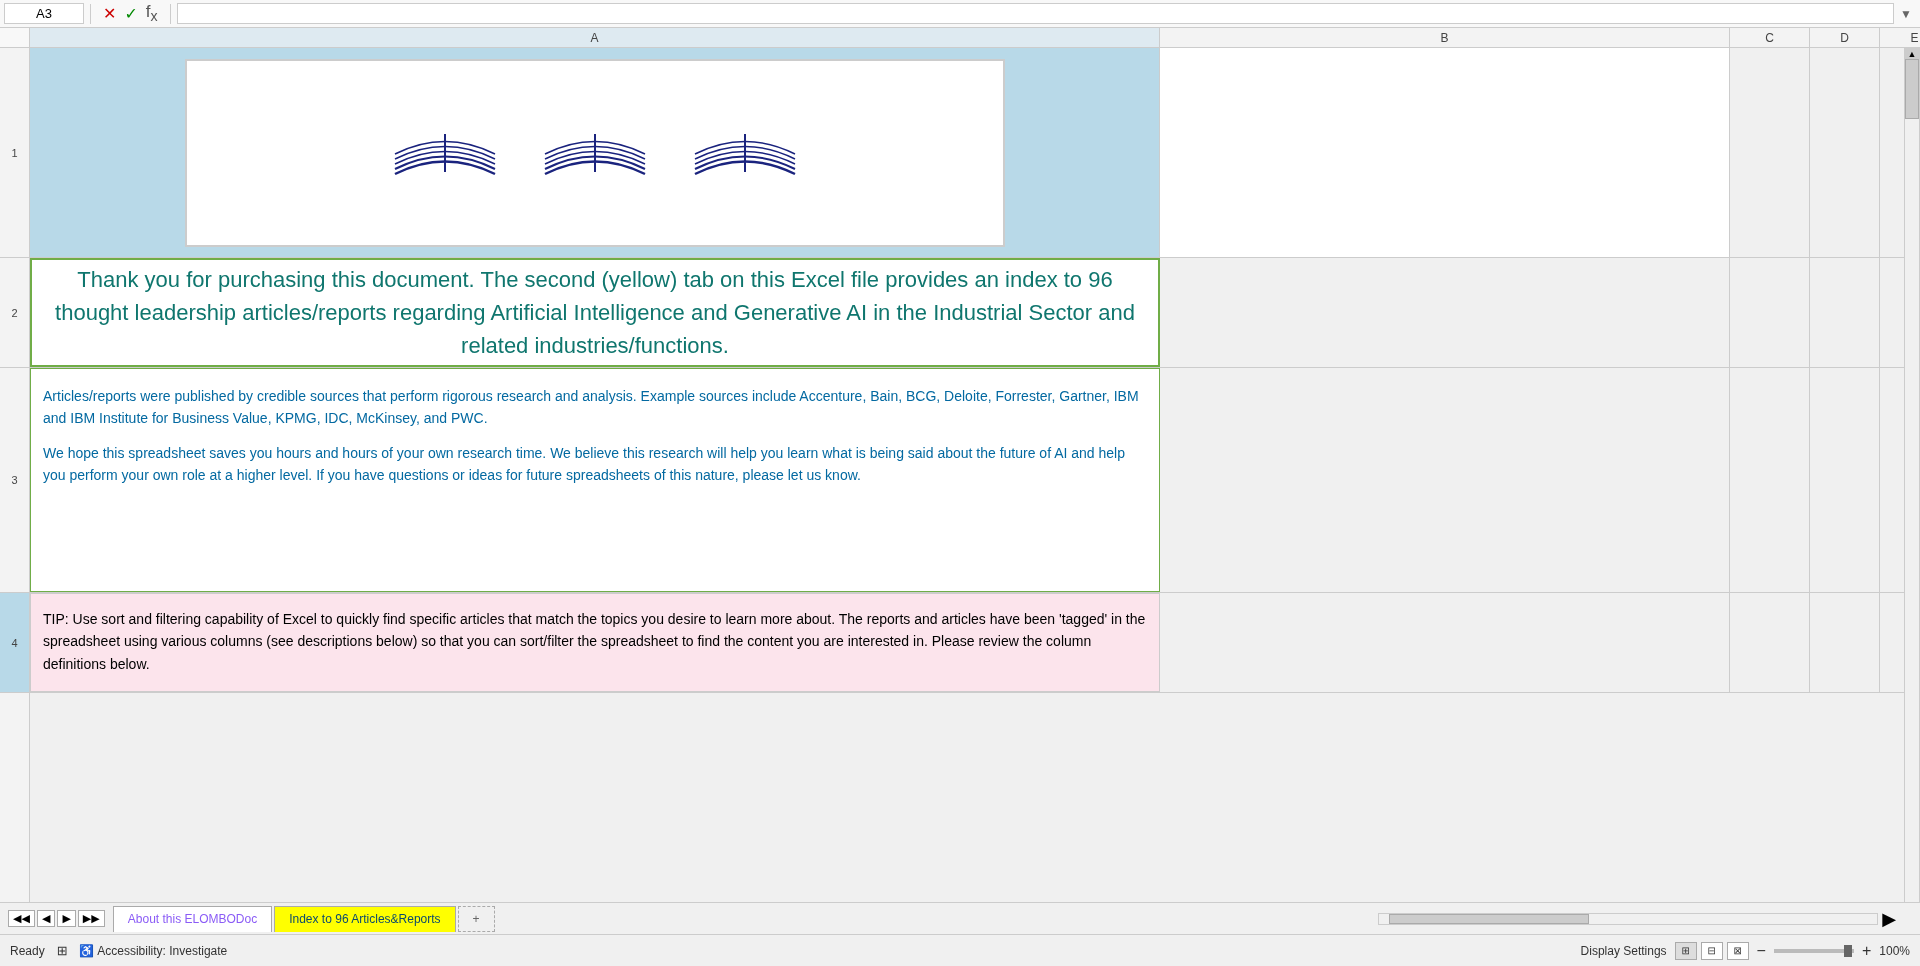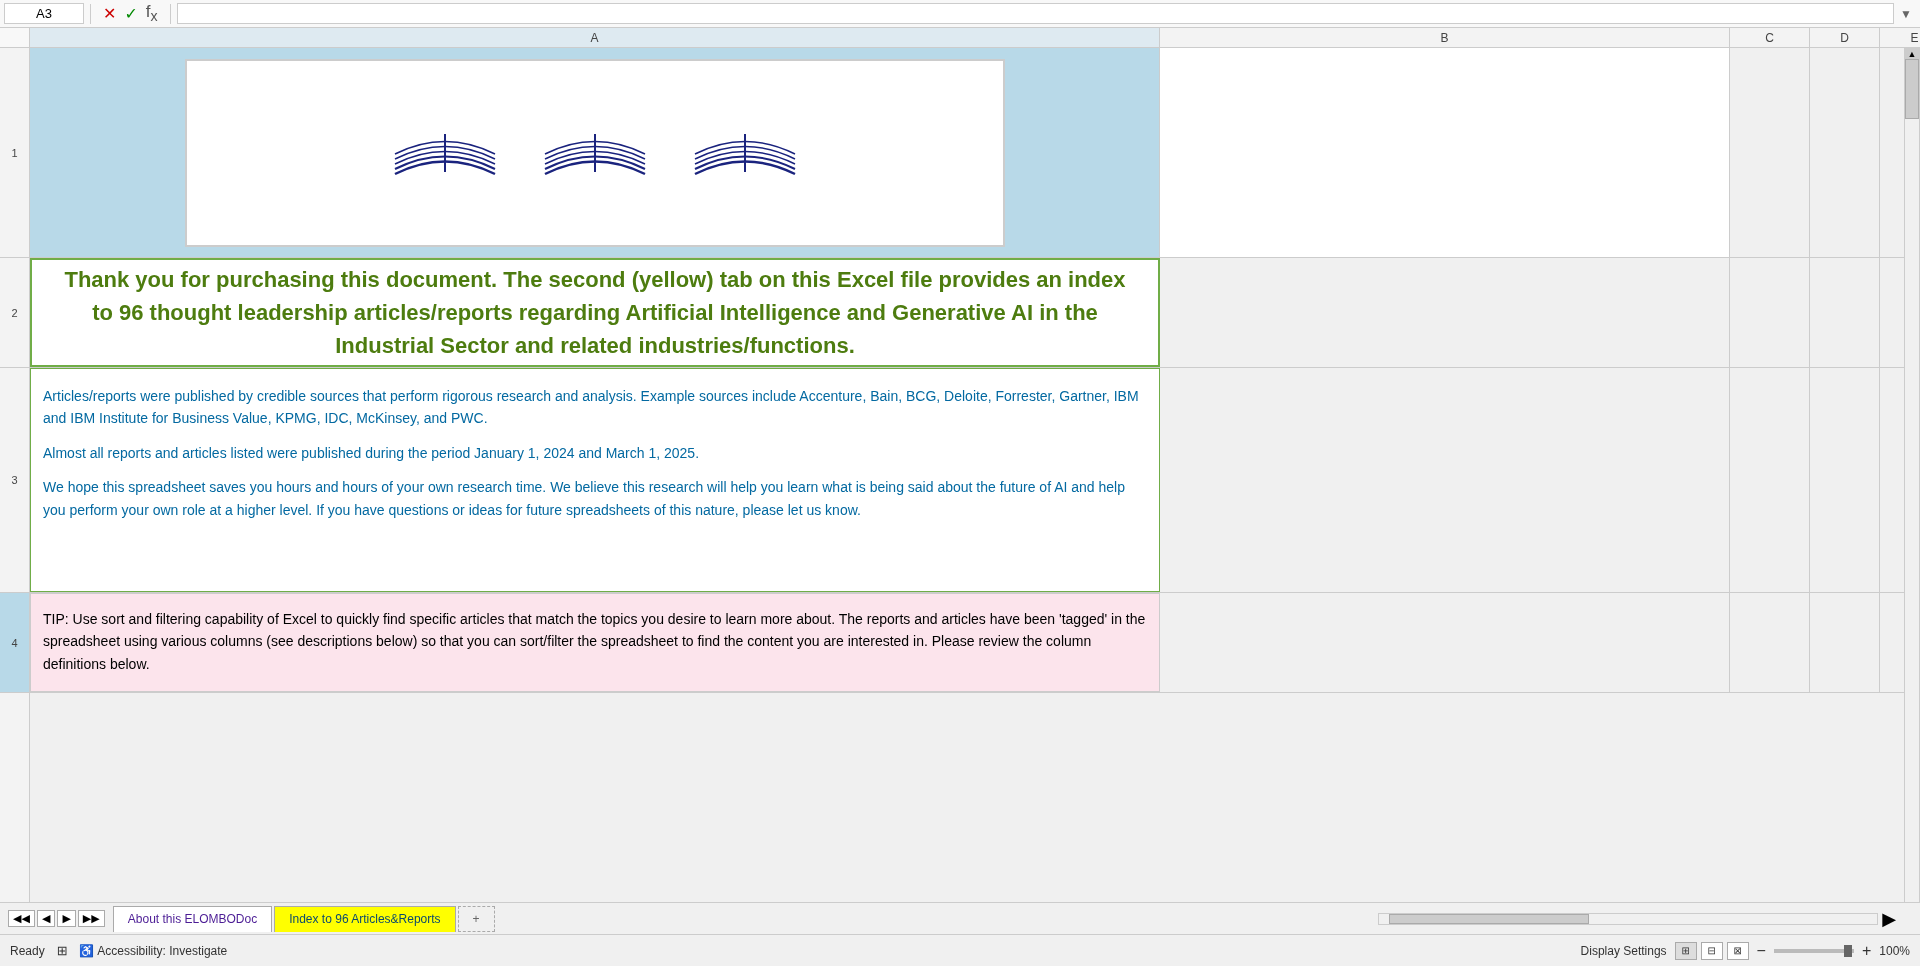--- a/index.html
+++ b/index.html
@@ -202,22 +202,22 @@
       background: white;
       display: flex;
       align-items: center;
       justify-content: center;
       text-align: center;
       padding: 10px 20px;
       border: 2px solid #70ad47;
     }
     .welcome-text {
       font-size: 22px;
-      font-weight: bold;
-      color: #4d7c0f;
+      font-weight: normal;
+      color: #0f766e;
       line-height: 1.5;
     }
 
     
     .desc-cell {
       background: white;
       padding: 16px 12px;
       font-size: 14px;
       color: #0369a1;
       line-height: 1.6;
@@ -260,21 +260,21 @@
       cursor: pointer;
       border: 1px solid #aaa;
       border-bottom: none;
       margin-right: 2px;
       display: flex;
       align-items: center;
       height: 26px;
     }
     .tab-active {
       background: white;
-      color: #4c1d95;
+      color: #8b5cf6;
       font-weight: normal;
     }
     .tab-yellow {
       background: #ffff00;
       color: #0c4a6e;
       font-weight: normal;
     }
     .tab-new {
       background: #f0f0f0;
       border: 1px dashed #aaa;
@@ -448,21 +448,20 @@
         <div class="cell cell-b"></div>
         <div class="cell cell-c"></div>
         <div class="cell cell-d"></div>
         <div class="cell cell-e"></div>
 
       </div>
 
       <div class="row-3">
         <div class="cell cell-a desc-cell">
           <p>Articles/reports were published by credible sources that perform rigorous research and analysis. Example sources include Accenture, Bain, BCG, Deloite, Forrester, Gartner, IBM and IBM Institute for Business Value, KPMG, IDC, McKinsey, and PWC.</p>
-          <p>Almost all reports and articles listed were published during the period January 1, 2024 and March 1, 2025.</p>
           <p>We hope this spreadsheet saves you hours and hours of your own research time. We believe this research will help you learn what is being said about the future of AI and help you perform your own role at a higher level.  If you have questions or ideas for future spreadsheets of this nature, please let us know.</p>
         </div>
         <div class="cell cell-b"></div>
         <div class="cell cell-c"></div>
         <div class="cell cell-d"></div>
         <div class="cell cell-e"></div>
 
       </div>
 
       <div class="row-4">

